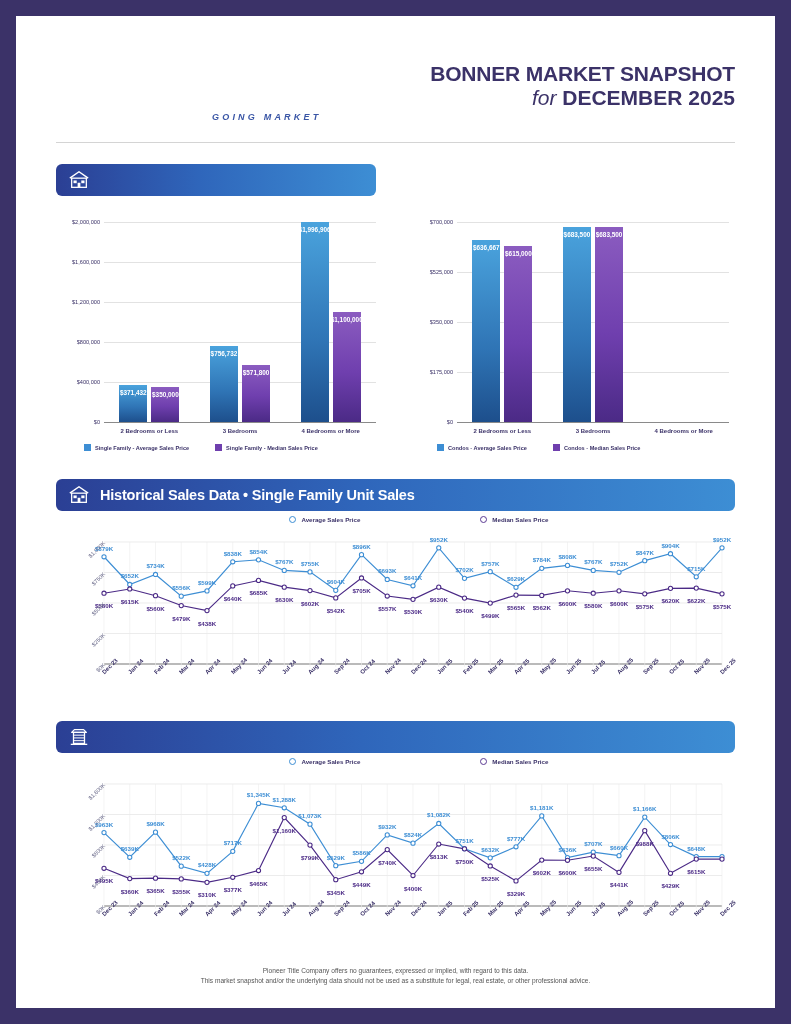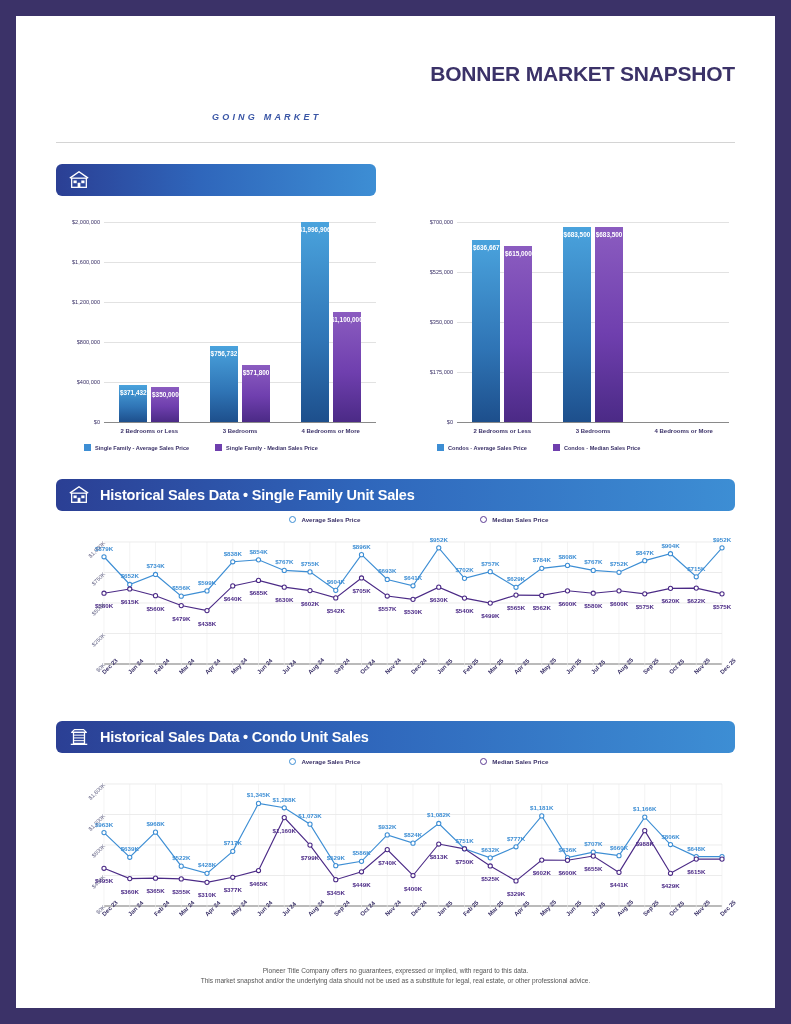--- a/index.html
+++ b/index.html
@@ -98,20 +98,22 @@
 </head>
 <body>
 
 <div class="page">
 
   <div class="header">
     <div class="logo-tag" style="position:absolute;left:118px;top:93px">GOING MARKET</div>
 
     <div class="title-block">
       <div class="title-main">BONNER MARKET SNAPSHOT</div>
+      <div class="title-sub"><span class="for">for</span>
+        <span>DECEMBER 2025</span></div>
     </div>
     <div class="rule"></div>
   </div>
 
   <div class="sec-head" style="left:40px;top:148px;width:320px">
     <svg class="ico" viewBox="0 0 24 24">
       <path d="M2 10 L12 3 L22 10" fill="none" stroke="#fff" stroke-width="1.6" stroke-linejoin="round"></path>
       <rect x="4" y="10" width="16" height="10" fill="none" stroke="#fff" stroke-width="1.4"></rect>
       <rect x="6" y="12.5" width="3.5" height="3" fill="#fff"></rect>
       <rect x="14.5" y="12.5" width="3.5" height="3" fill="#fff"></rect>
@@ -381,21 +383,20 @@
 
   <div class="sec-head" style="left:40px;top:705px;width:679px">
     <svg class="ico" viewBox="0 0 24 24">
       <path d="M4 7 L20 7 L17 4 L7 4 Z" fill="none" stroke="#fff" stroke-width="1.4" stroke-linejoin="round"></path>
       <rect x="6" y="7" width="12" height="12" fill="none" stroke="#fff" stroke-width="1.4"></rect>
       <line x1="6" y1="10" x2="18" y2="10" stroke="#fff" stroke-width="1.1"></line>
       <line x1="6" y1="13" x2="18" y2="13" stroke="#fff" stroke-width="1.1"></line>
       <line x1="6" y1="16" x2="18" y2="16" stroke="#fff" stroke-width="1.1"></line>
       <line x1="3" y1="20" x2="21" y2="20" stroke="#fff" stroke-width="1.4"></line>
     </svg>
-    <span class="lbl">Historical Sales Data • Condo Unit Sales</span>
   </div>
   <div class="panel" id="condo-line" style="left:40px;top:742px;width:679px;height:200px">
       <div class="lc-legend" style="left: 233.4px; top: 0px;">
         <div class="item">
           <span class="mk "></span>
           <span class="tx">Average Sales Price</span>
         </div>
         <div class="item">
           <span class="mk med"></span>
           <span class="tx">Median Sales Price</span>

